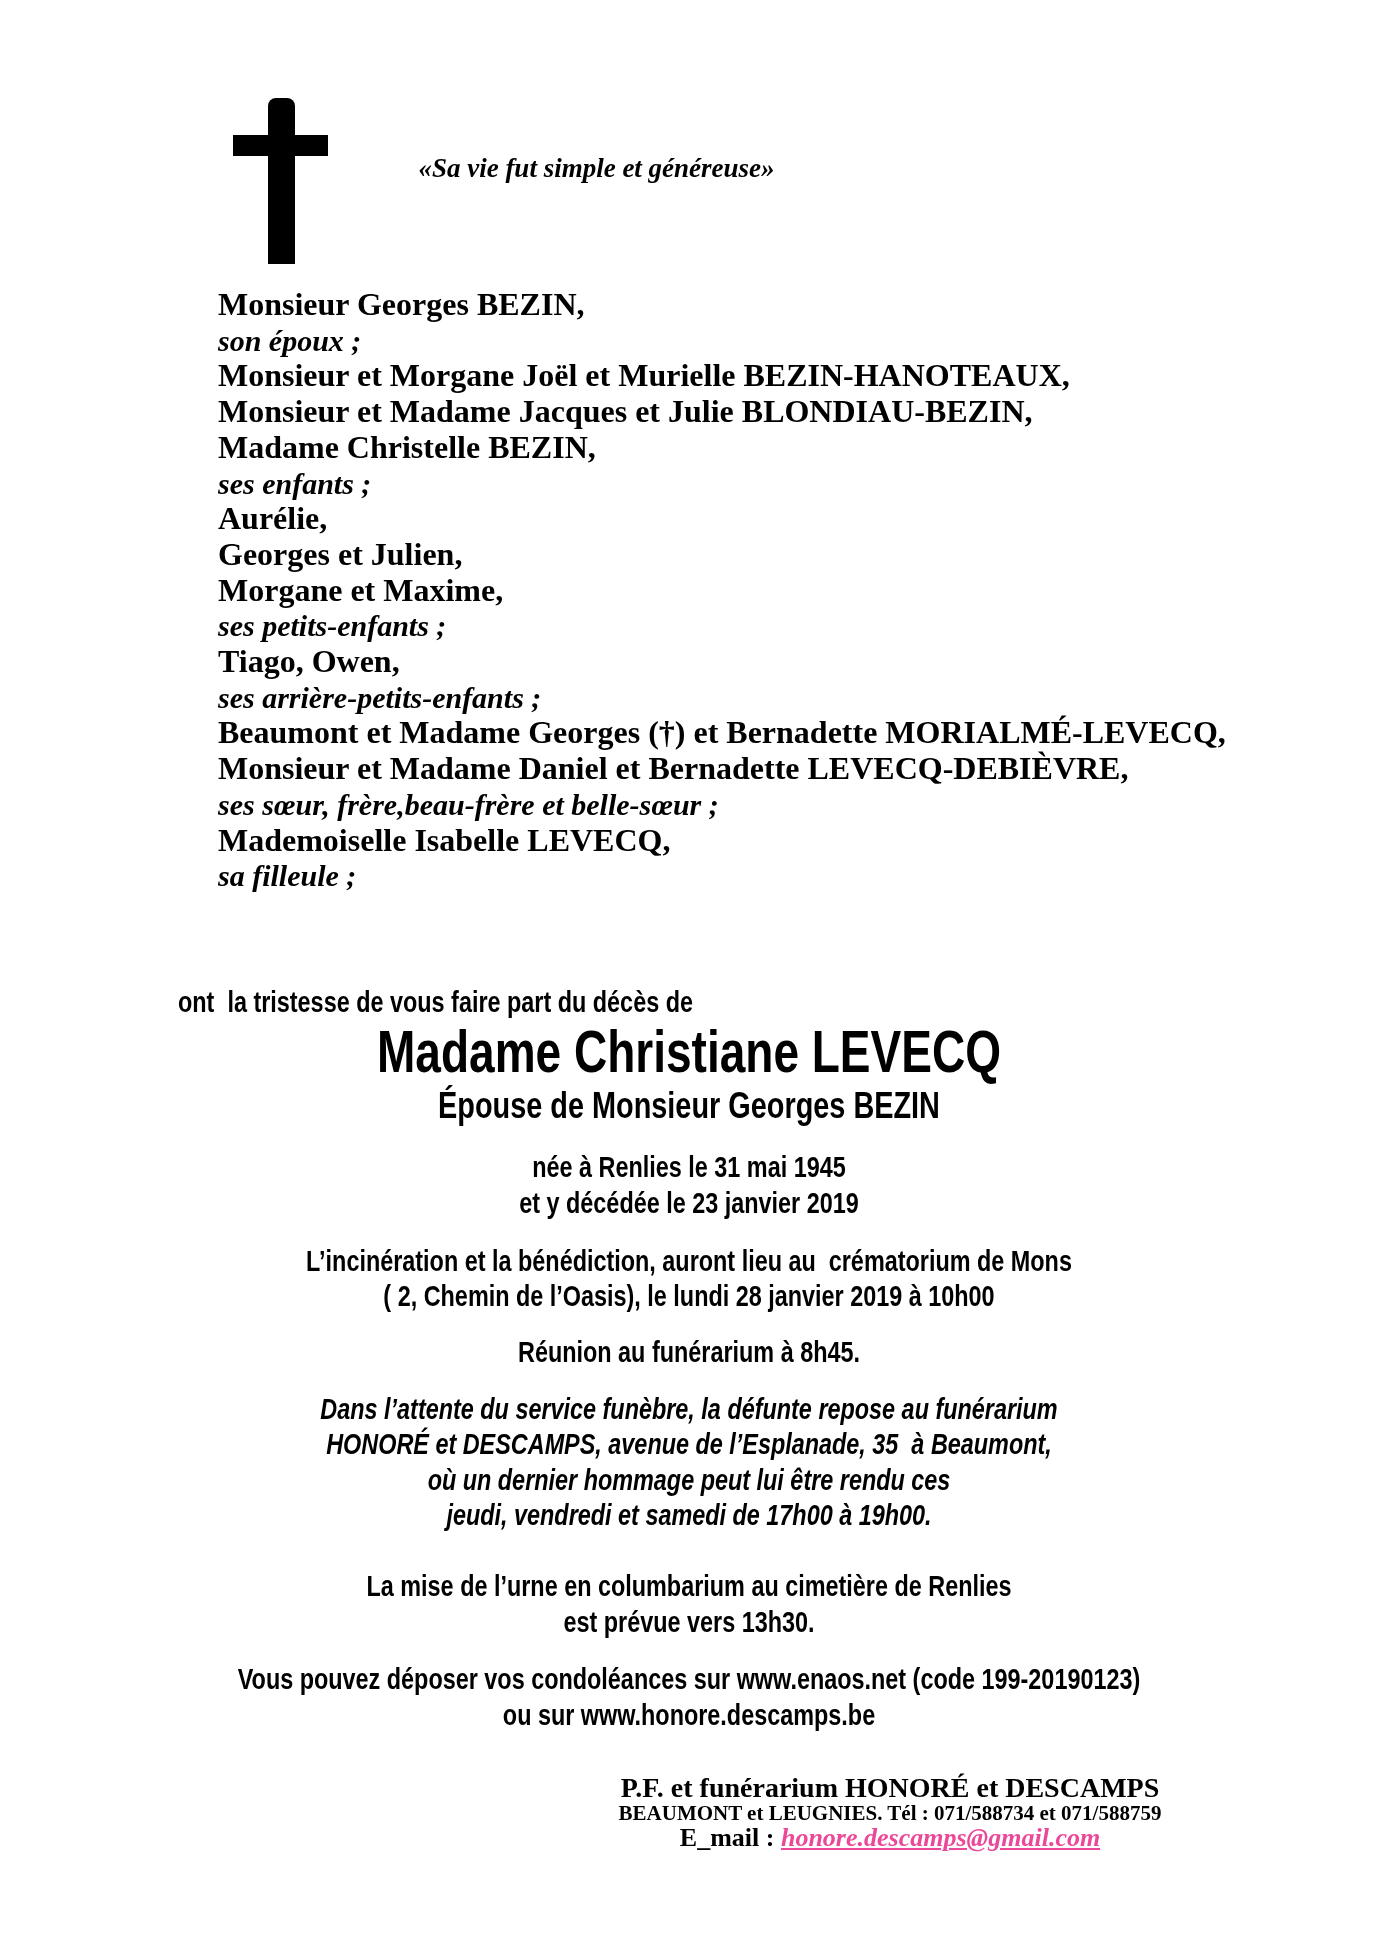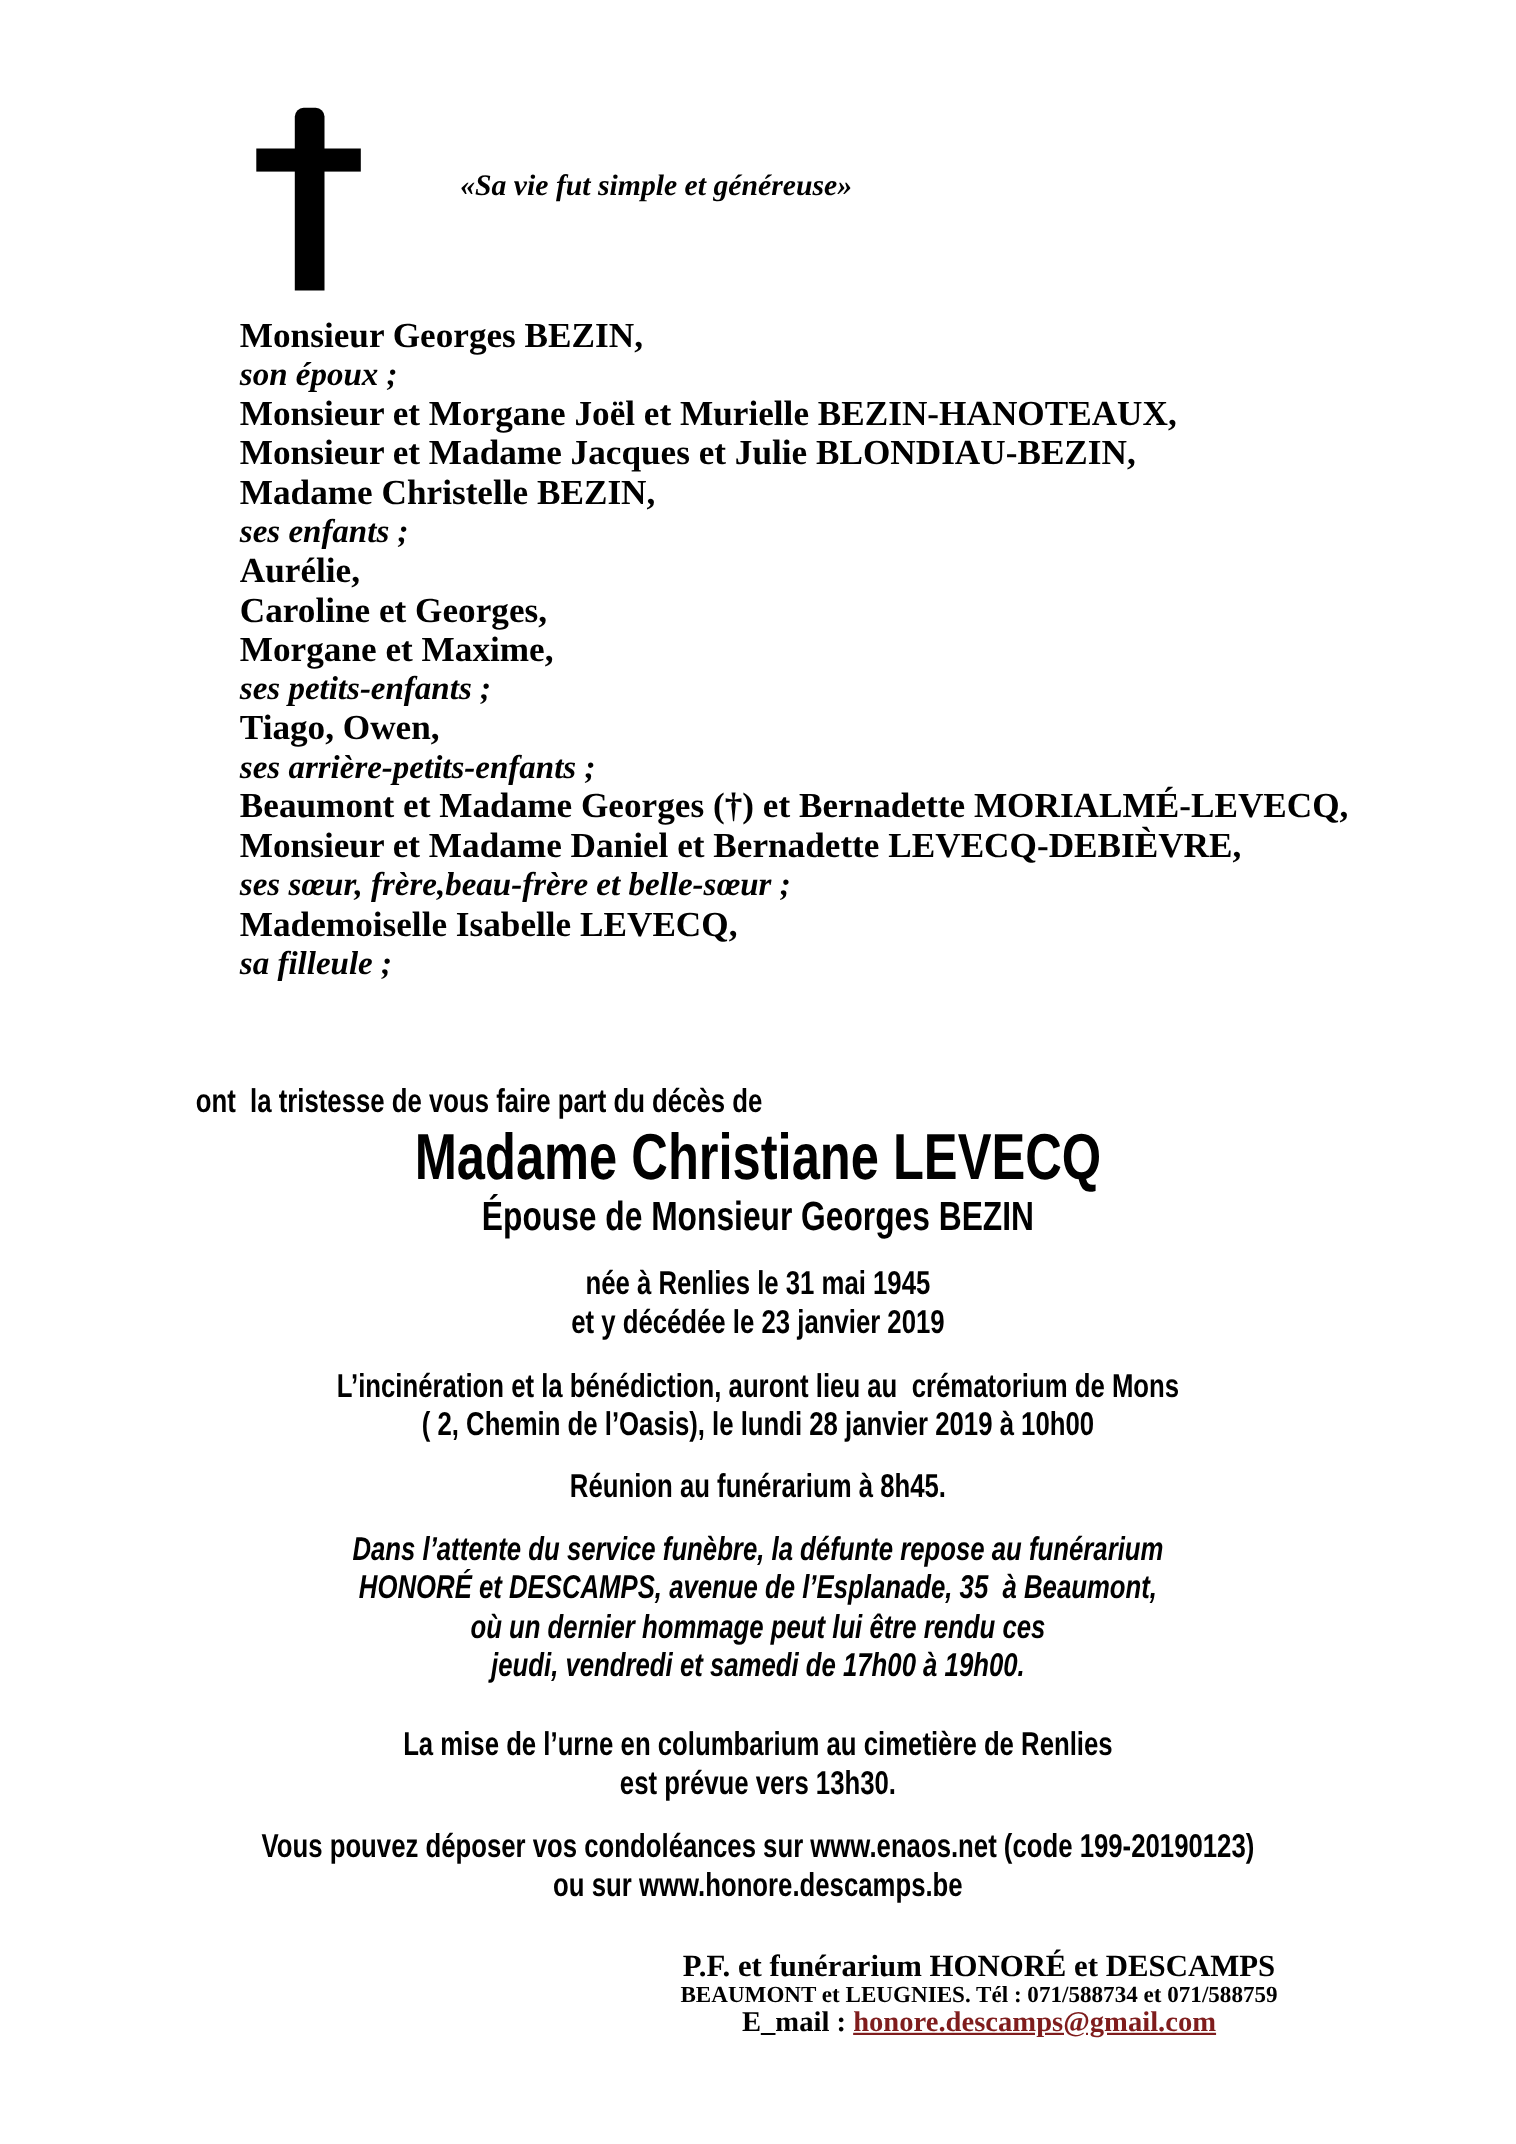--- a/index.html
+++ b/index.html
@@ -53,41 +53,41 @@
   .l-urn1 { top:1571px; }
   .l-urn2 { top:1607px; }
   .l-con1 { top:1664px; }
   .l-con2 { top:1700px; }
 
   
   .footer-line { left:390px; width:1000px; text-align:center; font-weight:bold; }
   .f1 { top:1772px; font-size:28px; }
   .f2 { top:1801px; font-size:21px; }
   .f3 { top:1823px; font-size:26px; }
-  .email-link { color:#7f1d1d; text-decoration:underline; cursor:pointer; }
+  .email-link { color:#ec4899; text-decoration:underline; cursor:pointer;font-style:italic; }
 </style>
 </head>
 <body>
 
 <div class="abs cross">
   <div class="vbar"></div>
   <div class="hbar"></div>
 </div>
 
 <div class="abs quote t">«Sa vie fut simple et généreuse»</div>
 
 <div class="abs family">
   <div class="line name t">Monsieur Georges BEZIN,</div>
   <div class="line relation t">son époux ;</div>
   <div class="line name t">Monsieur et Morgane Joël et Murielle BEZIN-HANOTEAUX,</div>
   <div class="line name t">Monsieur et Madame Jacques et Julie BLONDIAU-BEZIN,</div>
   <div class="line name t">Madame Christelle BEZIN,</div>
   <div class="line relation t">ses enfants ;</div>
   <div class="line name t">Aurélie,</div>
-  <div class="line name t">Caroline et Georges,</div>
+  <div class="line name t">Georges et Julien,</div>
   <div class="line name t">Morgane et Maxime,</div>
   <div class="line relation t">ses petits-enfants ;</div>
   <div class="line name t">Tiago, Owen,</div>
   <div class="line relation t">ses arrière-petits-enfants ;</div>
   <div class="line name t">Beaumont et Madame Georges (†) et Bernadette MORIALMÉ-LEVECQ,</div>
   <div class="line name t">Monsieur et Madame Daniel et Bernadette LEVECQ-DEBIÈVRE,</div>
   <div class="line relation t">ses sœur, frère,beau-frère et belle-sœur ;</div>
   <div class="line name t">Mademoiselle Isabelle LEVECQ,</div>
   <div class="line relation t">sa filleule ;</div>
 </div>

